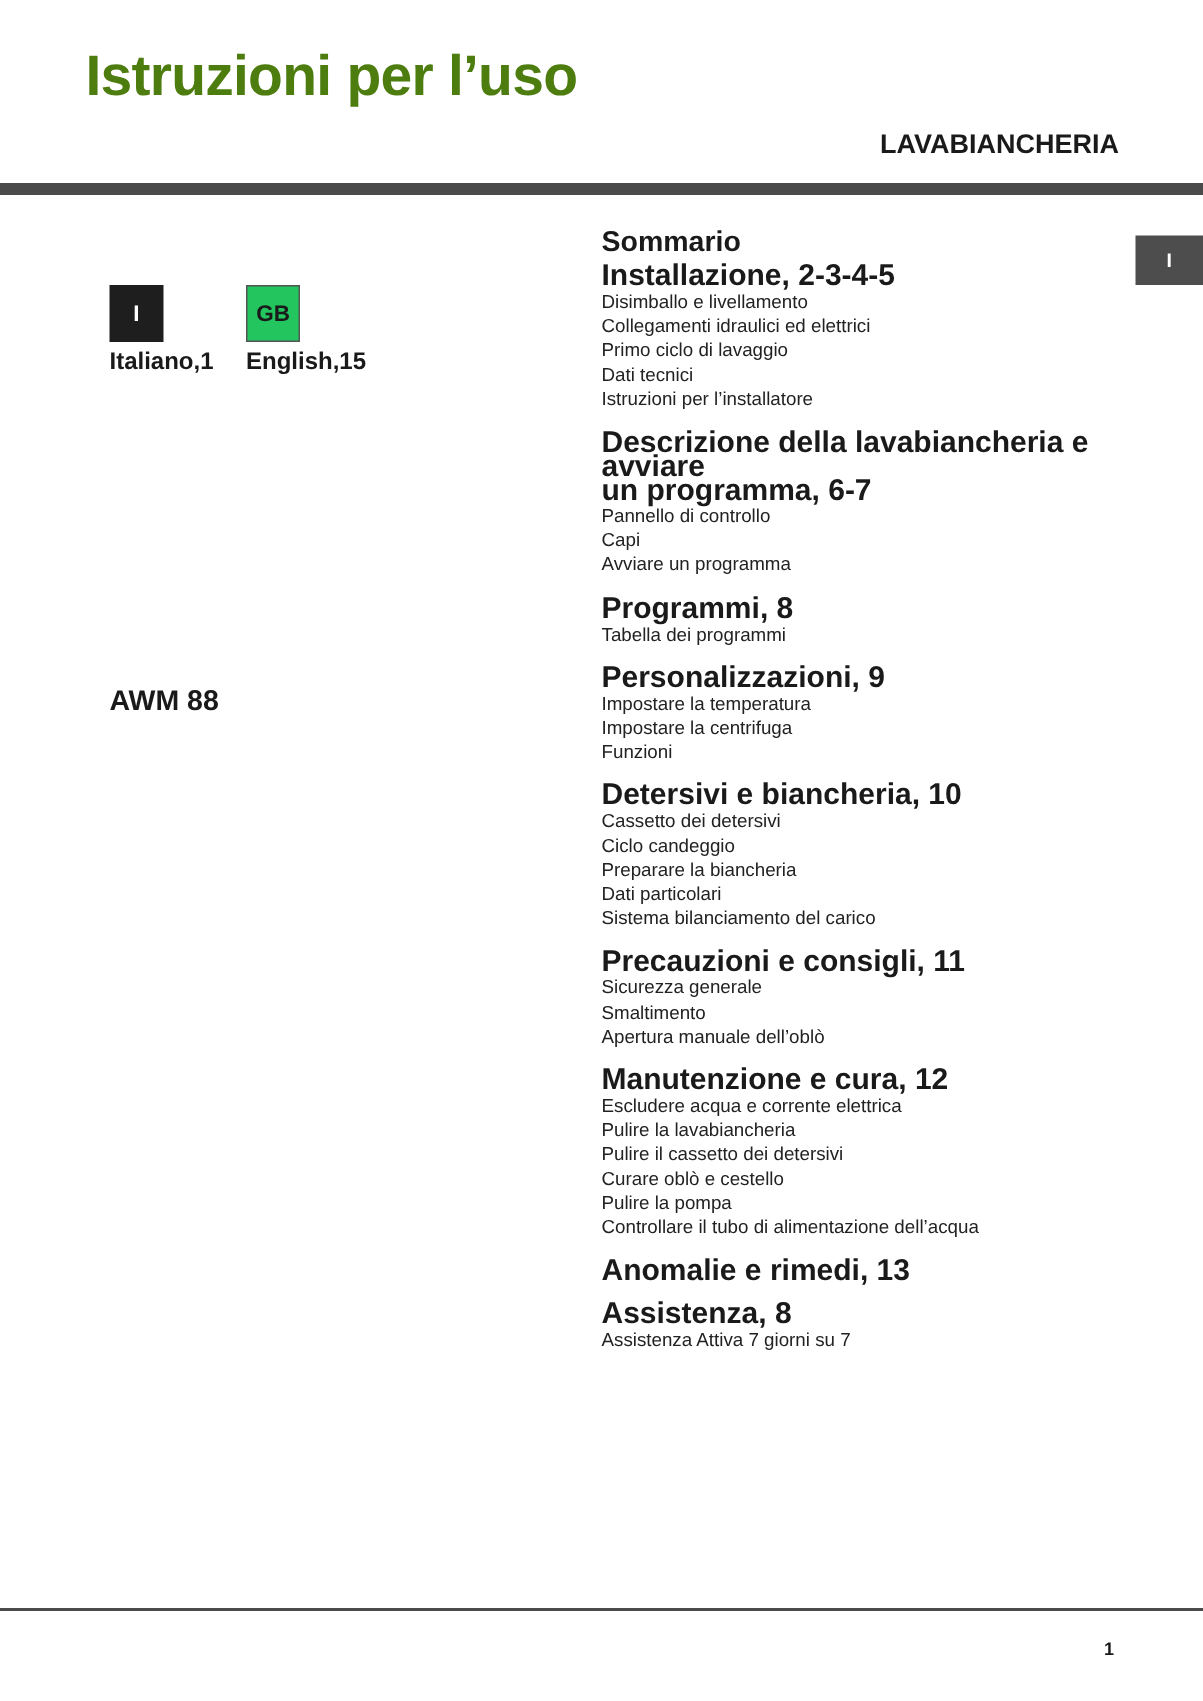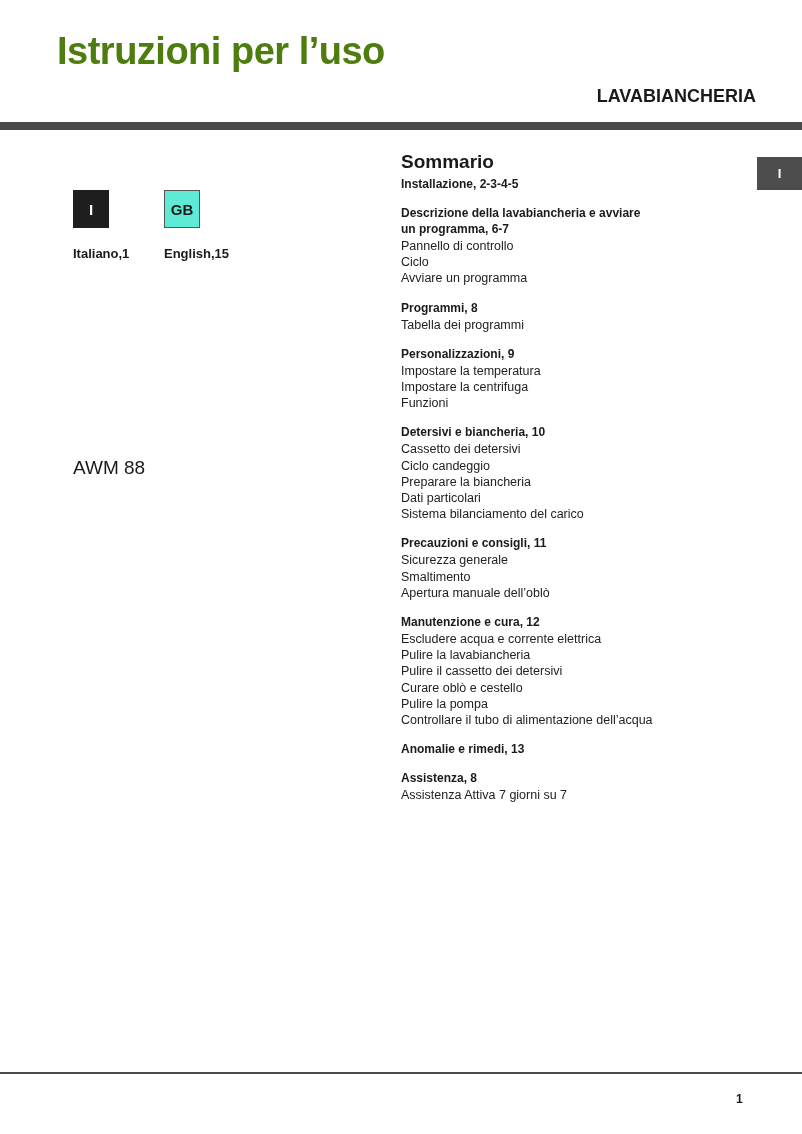--- a/index.html
+++ b/index.html
@@ -1,36 +1,36 @@
 <!DOCTYPE html>
 <html><head>
 <meta charset="utf-8">
 <style>
   html, body { margin: 0; padding: 0; background: #ffffff; }
   body { width: 802px; height: 1134px; position: relative; overflow: hidden;
          font-family: "Liberation Sans", "DejaVu Sans", sans-serif; color: #1a1a1a; }
   .title { position: absolute; left: 57px; top: 28px; font-size: 38px; font-weight: bold;
            letter-spacing: -0.5px; margin: 0; line-height: 46px; color: #4d7c0f; }
-  .product { position: absolute; right: 46px; top: 85px; font-size: 18px; font-weight: bold;
+  .product { position: absolute; right: 56px; top: 85px; font-size: 18px; font-weight: bold;
              line-height: 22px; color: #1a1a1a; }
   .top-bar { position: absolute; left: 0; top: 122px; width: 802px; height: 8px; background: #4a4a4a; }
   .side-tab { position: absolute; left: 757px; top: 157px; width: 45px; height: 33px; background: #4d4d4d;
               color: #ffffff; font-weight: bold; font-size: 13px; display: flex; align-items: center;
               justify-content: center; }
   .lang { position: absolute; top: 190px; }
   .lang-box { width: 36px; height: 38px; display: flex; align-items: center; justify-content: center;
               font-weight: bold; font-size: 15px; box-sizing: border-box; }
   .lang-box.filled { background: #1e1e1e; color: #ffffff; }
-  .lang-box.outlined { background: #5eead4; color: #1a1a1a; border: 1px solid #555; }
-  .lang-label { font-size: 13px; font-weight: bold; margin-top: 18px; white-space: nowrap; }
-  .model { position: absolute; left: 73px; top: 457px; font-size: 19px; font-weight: normal; }
+  .lang-box.outlined { background: #22c55e; color: #1a1a1a; border: 1px solid #555; }
+  .lang-label { font-size: 16px; font-weight: bold; margin-top: 5px; white-space: nowrap; }
+  .model { position: absolute; left: 73px; top: 457px; font-size: 19px; font-weight: bold; }
   .toc { position: absolute; left: 401px; top: 150px; width: 360px; }
   .toc-title { font-size: 19px; font-weight: bold; line-height: 24px; }
   .section { margin-bottom: 11px; }
-  .section-title { font-size: 12px; font-weight: bold; line-height: 16px; padding-top: 2px; }
+  .section-title { font-size: 20px; font-weight: bold; line-height: 16px; padding-top: 2px; }
   .section-title .line { display: block; }
   .item { font-size: 12.5px; line-height: 16.2px; color: #222; }
   .items { margin-top: 1px; }
   .bottom-line { position: absolute; left: 0; top: 1072px; width: 802px; height: 2px; background: #4a4a4a; }
   .page-num { position: absolute; left: 736px; top: 1092px; font-size: 12px; font-weight: bold; }
 </style>
 </head>
 <body>
 
 <h1 class="title">Istruzioni per l’uso</h1>
@@ -48,30 +48,37 @@
   <div class="lang-label">English,15</div>
 </div>
 
 <div class="model">AWM 88</div>
 
 <div class="toc">
   <div class="toc-title">Sommario</div>
 
   <div class="section">
     <div class="section-title">Installazione, 2-3-4-5</div>
+    <div class="items">
+      <div class="item">Disimballo e livellamento</div>
+      <div class="item">Collegamenti idraulici ed elettrici</div>
+      <div class="item">Primo ciclo di lavaggio</div>
+      <div class="item">Dati tecnici</div>
+      <div class="item">Istruzioni per l’installatore</div>
+    </div>
   </div>
 
   <div class="section">
     <div class="section-title">
       <span class="line">Descrizione della lavabiancheria e avviare</span>
       <span class="line">un programma, 6-7</span>
     </div>
     <div class="items">
       <div class="item">Pannello di controllo</div>
-      <div class="item">Ciclo</div>
+      <div class="item">Capi</div>
       <div class="item">Avviare un programma</div>
     </div>
   </div>
 
   <div class="section">
     <div class="section-title">Programmi, 8</div>
     <div class="items">
       <div class="item">Tabella dei programmi</div>
     </div>
   </div>

